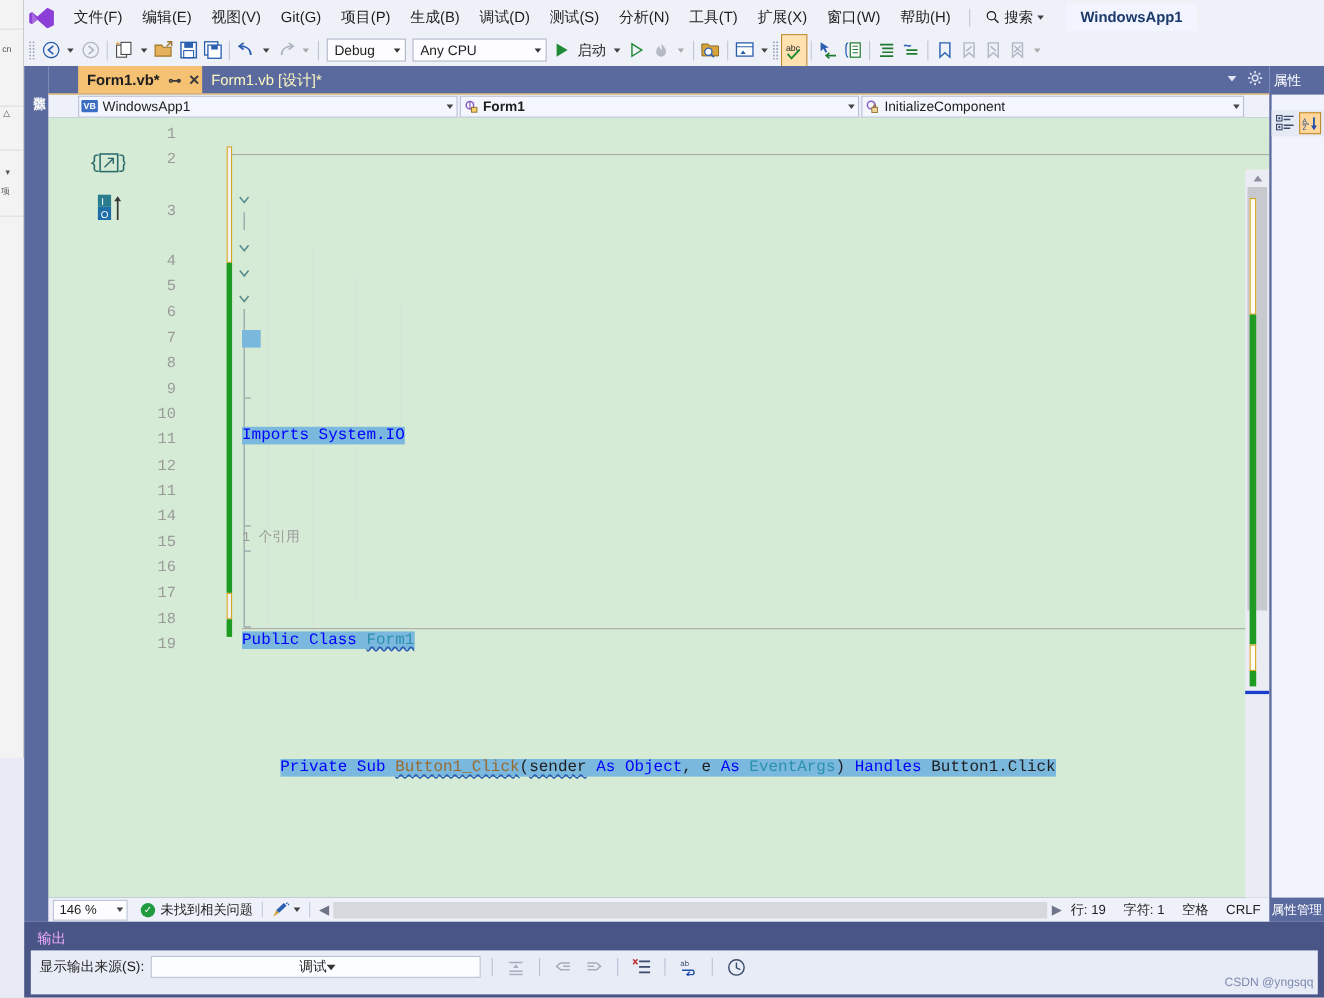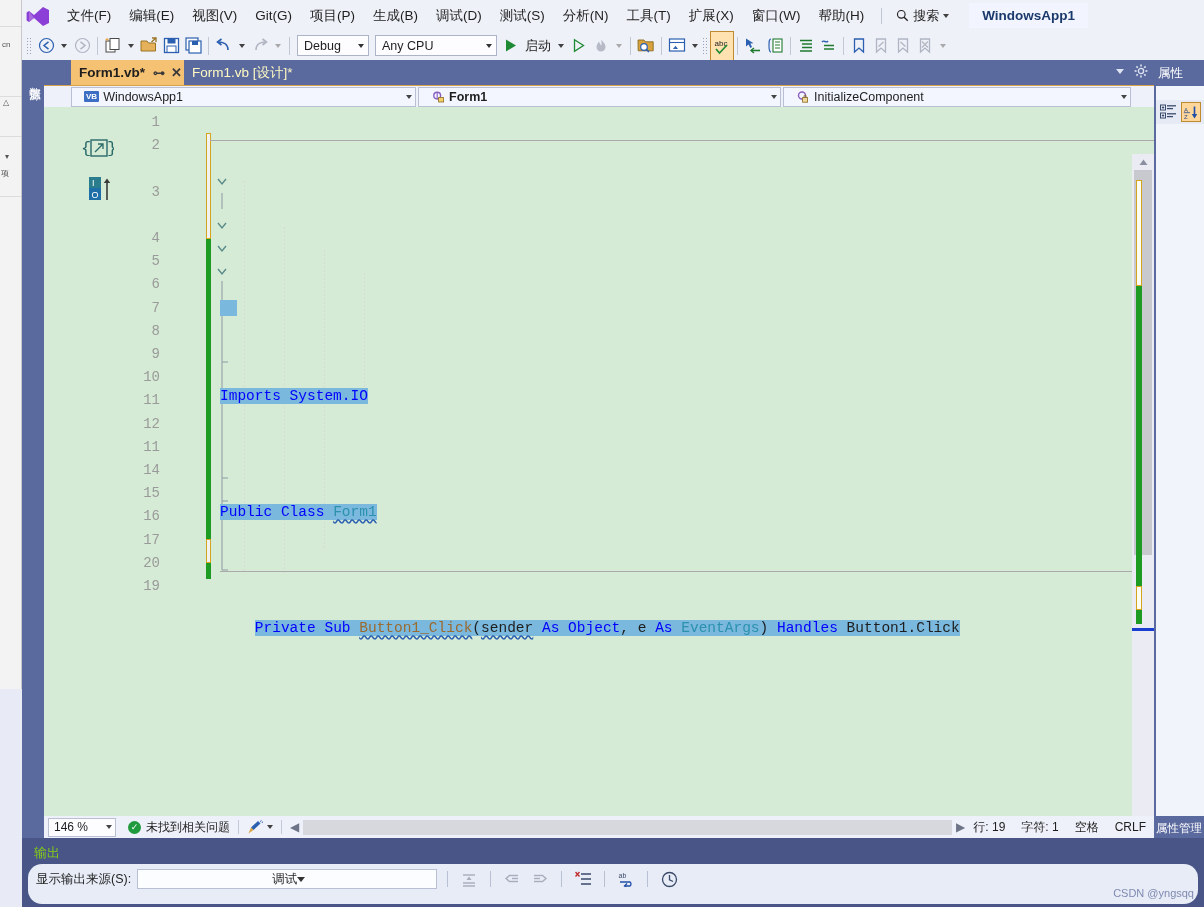--- a/index.html
+++ b/index.html
@@ -101,21 +101,21 @@
   #tabrow .rightctl .cd { width:0;height:0;border-left:4px solid transparent;border-right:4px solid transparent;border-top:5px solid #dfe4f3; }
 
   
   #navrow {
     position:absolute; left:0; top:25px; width:1110px; height:22px;
     background:#eef1f9; display:flex; align-items:center;
     border-top:1px solid #d8a24a;
   }
   .navcombo {
     height:20px; background:#f3f6ff; border:1px solid #b9c0d4;
-    display:flex; align-items:center; padding:0 3px 0 12px; font-size:12.5px;
+    display:flex; align-items:center; padding:0 3px 0 2px; font-size:12.5px;
     margin:0 1px; justify-content:space-between; color:#1e1e1e;
   }
   .navcombo .nic { margin-right:4px; display:flex; align-items:center;}
   .navcombo .nlbl { flex:1; white-space:nowrap; overflow:hidden; }
   .navcombo .carrow { width:0;height:0;border-left:3.5px solid transparent;border-right:3.5px solid transparent;border-top:4px solid #444; margin-left:6px;}
   .vbtag { background:#3c6fc4; color:#fff; font-size:8px; font-weight:bold;
            padding:1px 2px; border-radius:1px; line-height:9px; }
 
   
   #codearea {
@@ -200,26 +200,25 @@
   .splitter { position:absolute; right:3px; top:27px; width:16px;height:18px;
       background:#f3f6ff; border:1px solid #b9c0d4;
       display:flex;align-items:center;justify-content:center; }
 
   
   #outputpanel {
     position:absolute; left:0; top:838px; width:1182px; height:69px;
     background:#485586;
   }
   #outputpanel .optitle {
-    position:absolute; left:12px; top:6px; font-size:13px; color:#84cc16;
+    position:absolute; left:12px; top:6px; font-size:13px; color:#f0abfc;
   }
   #outputpanel .opbody {
     position:absolute; left:6px; top:26px; width:1170px; height:40px;
     background:#e8ecf7;
-    border-radius:14px;
   }
   #outputpanel .oprow { display:flex; align-items:center; height:30px; padding-left:8px; gap:6px; }
   .oplbl { font-size:12.5px; color:#1e1e1e; white-space:nowrap; }
   .opcombo { width:300px; height:20px; background:#fcfdff; border:1px solid #b9c0d4;
      display:flex;align-items:center;justify-content:center;padding:0 3px 0 6px;font-size:12.5px;}
   .opcombo .carrow { width:0;height:0;border-left:4px solid transparent;border-right:4px solid transparent;border-top:5px solid #333; }
   .opsep { width:1px;height:16px;background:#b9c0d4; margin:0 4px; }
   .opbtn { width:22px;height:21px;display:flex;align-items:center;justify-content:center; }
 
   .wmark { position:absolute; right:10px; bottom:8px; font-size:11px; color:#7f8ab0; }
@@ -558,21 +557,21 @@
         <div>8</div>
         <div>9</div>
         <div>10</div>
         <div>11</div>
         <div>12</div>
         <div>11</div>
         <div>14</div>
         <div>15</div>
         <div>16</div>
         <div>17</div>
-        <div>20</div>
+        <div>18</div>
         <div>19</div>
       </div>
 
       <div id="changebar">
         <div style="position:absolute;left:0;top:26px;width:5px;height:106px;background:#f2f2f2;border:1.5px solid #d4a41f;"></div>
         <div style="position:absolute;left:0;top:132px;width:5px;height:300px;background:#1e9b22;"></div>
         <div style="position:absolute;left:0;top:432px;width:5px;height:24px;background:#f2f2f2;border:1.5px solid #d4a41f;"></div>
         <div style="position:absolute;left:0;top:456px;width:5px;height:16px;background:#1e9b22;"></div>
       </div>
 
@@ -602,20 +601,21 @@
         
         <div class="ind" style="left:24px;  top:74px;  height:392px;"></div>
         <div class="ind" style="left:64px;  top:120px; height:346px;"></div>
         <div class="ind" style="left:104px; top:143px; height:300px;"></div>
         <div class="ind" style="left:144px; top:166px; height:115px;"></div>
 
         <div class="cl" style="padding-top:4px"><span class="sel">&nbsp;&nbsp;</span></div>
 
         <div class="cl"><span class="sel"><span class="kw">Imports System.IO</span></span></div>
 
+        <div class="cl"><span class="ref">1 个引用</span></div>
 
         <div class="cl"><span class="sel"><span class="kw">Public Class </span><span class="typ sq">Form1</span></span></div>
 
 
         <div class="cl"><span style="opacity:0">    </span><span class="sel"><span class="kw">Private Sub </span><span class="meth sq">Button1_Click</span><span class="id">(</span><span class="id sq">sender</span><span class="kw"> As </span><span class="kw">Object</span><span class="id">, e </span><span class="kw">As </span><span class="typ">EventArgs</span><span class="id">) </span><span class="kw">Handles </span><span class="id">Button1.Click</span></span></div>
 
         
 
         
 

